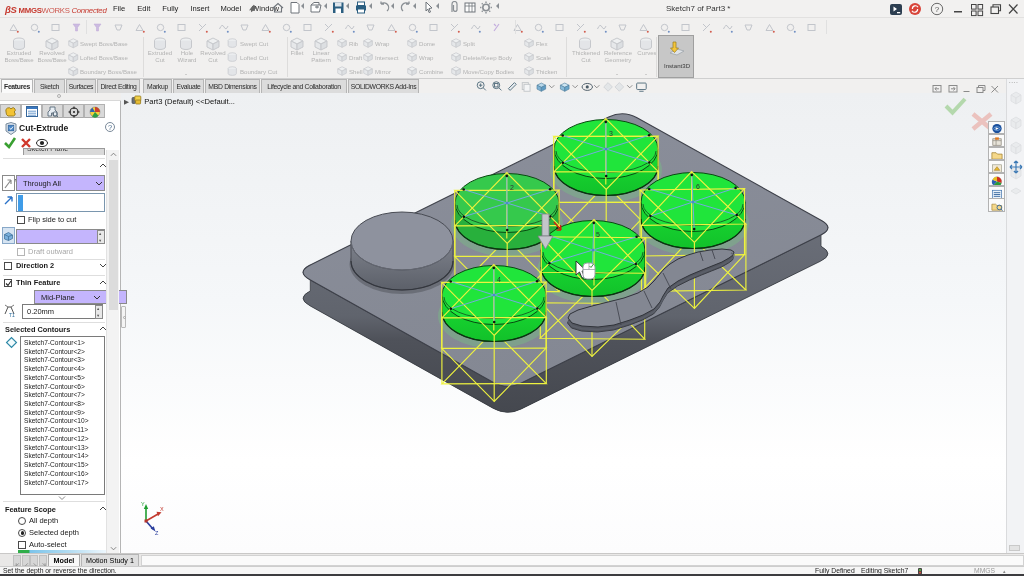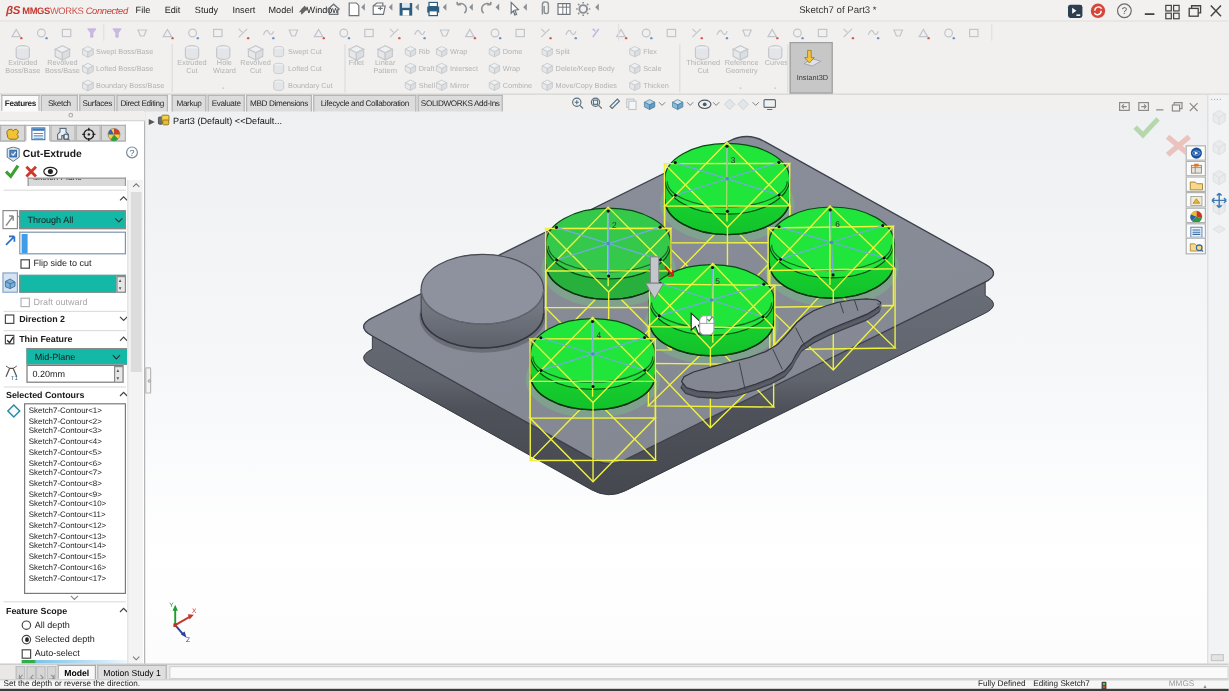--- a/index.html
+++ b/index.html
@@ -8,21 +8,21 @@
   .abs { position:absolute; }
 </style>
 </head>
 <body>
 
 <div class="abs" id="titlebar" style="left:0;top:0;width:1024px;height:17px;background:#f2f1f0;">
   <div class="abs" style="left:5px;top:4px;font-size:7.8px;color:#c6392f;white-space:nowrap;letter-spacing:-0.3px;">
     <i><b style="font-size:9.5px;margin-top:28px;">βS</b></i> <b>MMGS</b><span style="opacity:.85">WORKS</span> <i>Connected</i>
   </div>
   <div class="abs" style="left:113px;top:4px;font-size:7.6px;color:#222;white-space:nowrap;">
-    <span style="margin-right:12px;">File</span><span style="margin-right:12px;">Edit</span><span style="margin-right:12px;">Study</span><span style="margin-right:11px;">Insert</span><span style="margin-right:11px;">Model</span><span>Window</span>
+    <span style="margin-right:12px;">File</span><span style="margin-right:12px;">Edit</span><span style="margin-right:12px;">Fully</span><span style="margin-right:11px;">Insert</span><span style="margin-right:11px;">Model</span><span>Window</span>
   </div>
   <svg class="abs" style="left:248px;top:4px;" width="10" height="10" viewBox="0 0 12 12">
       <path d="M7 1 L11 5 L8 6 L5 9 L4 10 L3 7 L1 8 L4 4 Z" fill="#666"></path>
     </svg>
   <div class="abs" style="left:666px;top:4px;font-size:8px;color:#333;">Sketch7 of Part3 *</div>
   <svg class="abs" style="left:270px;top:1px;" width="240" height="15" viewBox="0 0 240 15" id="qat">
       <g transform="translate(2,0)">
         <path d="M1 7 L6 2.5 L11 7 M2.5 6.5 V11 H9.5 V6.5" fill="none" stroke="#6f747a" stroke-width="1.1"></path>
       </g>
       <g transform="translate(19,0)">
@@ -853,21 +853,21 @@
   <div class="abs cb" style="left:4px;top:185.5px;">
       <svg width="7" height="7" viewBox="0 0 7 7" style="position:absolute;left:0;top:0;">
         <path d="M1 3.5 L3 5.5 L6 1" stroke="#222" stroke-width="1.1" fill="none"></path>
       </svg>
     </div>
   <div class="abs hdr" style="left:16px;top:185px;">Thin Feature</div>
   <svg class="abs chev" style="left:99px;top:187px;" width="8" height="5" viewBox="0 0 8 5">
       <path d="M1 4 L4 1 L7 4" stroke="#444" fill="none"></path>
     </svg>
 
-  <div class="abs combo" style="left:22px;top:197px;width:93px;height:14px;line-height:13px;">Mid-Plane</div>
+  <div class="abs combo" style="left:34px;top:197px;width:93px;height:14px;line-height:13px;">Mid-Plane</div>
   <svg class="abs" style="left:93px;top:202px;" width="8" height="5" viewBox="0 0 8 5">
       <path d="M1 1 L4 4 L7 1" stroke="#333" fill="none"></path>
     </svg>
 
   <svg class="abs" style="left:3px;top:211px;" width="14" height="14" viewBox="0 0 14 14">
       <path d="M2 10 L5 3 L8 3 L11 10" fill="none" stroke="#555" stroke-width="1"></path>
       <path d="M5 3 L2 1 M8 3 L11 1" stroke="#555" stroke-width=".8"></path>
       <text x="6" y="13" font-size="5" fill="#2a6a9a">T1</text>
     </svg>
   <div class="abs" style="left:22px;top:211px;width:81px;height:15px;background:#fff;border:1px solid #7a7a7a;line-height:14px;padding-left:4px;">0.20mm</div>
@@ -910,21 +910,21 @@
     <div style="position:absolute;left:1.5px;top:10px;width:9px;height:150px;background:#dcdcdc;"></div>
     <svg style="position:absolute;left:3px;top:396px;" width="7" height="5" viewBox="0 0 8 5">
         <path d="M1 1 L4 4 L7 1" stroke="#777" fill="none"></path>
       </svg>
   </div>
 </div>
 <style>
   .pmt { top:11px; width:21px; height:14px; background:#d9d9d9; border:1px solid #b2b2b2; border-bottom:1px solid #aaa; text-align:center; padding-top:1px; }
   .sep { left:3px; width:102px; height:1px; background:#dedede; }
   .hdr { font-weight:bold; font-size:7.4px; color:#191919; }
-  .combo { background:#14b8a6; border:1px solid #8a8a8a; padding-left:6px; }
+  .combo { background:#c4b5fd; border:1px solid #8a8a8a; padding-left:6px; }
   .cb { width:8px; height:8px; background:#fff; border:1px solid #4a4a4a; }
   .cbg { width:8px; height:8px; background:#fff; border:1px solid #b5b5b5; }
   .rad { width:8px; height:8px; background:#fff; border:1px solid #4a4a4a; border-radius:50%; }
   .spin { width:8.5px; height:14px; background:#e8e8e8; border:1px solid #8a8a8a; } .spin:before { content:"\25B4"; position:absolute; font-size:4.5px; color:#555; left:1.5px; top:0px; } .spin:after { content:"\25BE"; position:absolute; font-size:4.5px; color:#555; left:1.5px; bottom:0px; }
 </style>
 
 <div class="abs" style="left:120.5px;top:306px;width:5.5px;height:22px;background:#f4f4f4;border:1px solid #b9b9b9;border-radius:1px;">
     <div style="position:absolute;left:1px;top:9px;width:3px;height:3px;border:1px solid #aaa;border-radius:50%;"></div>
   </div>
 

